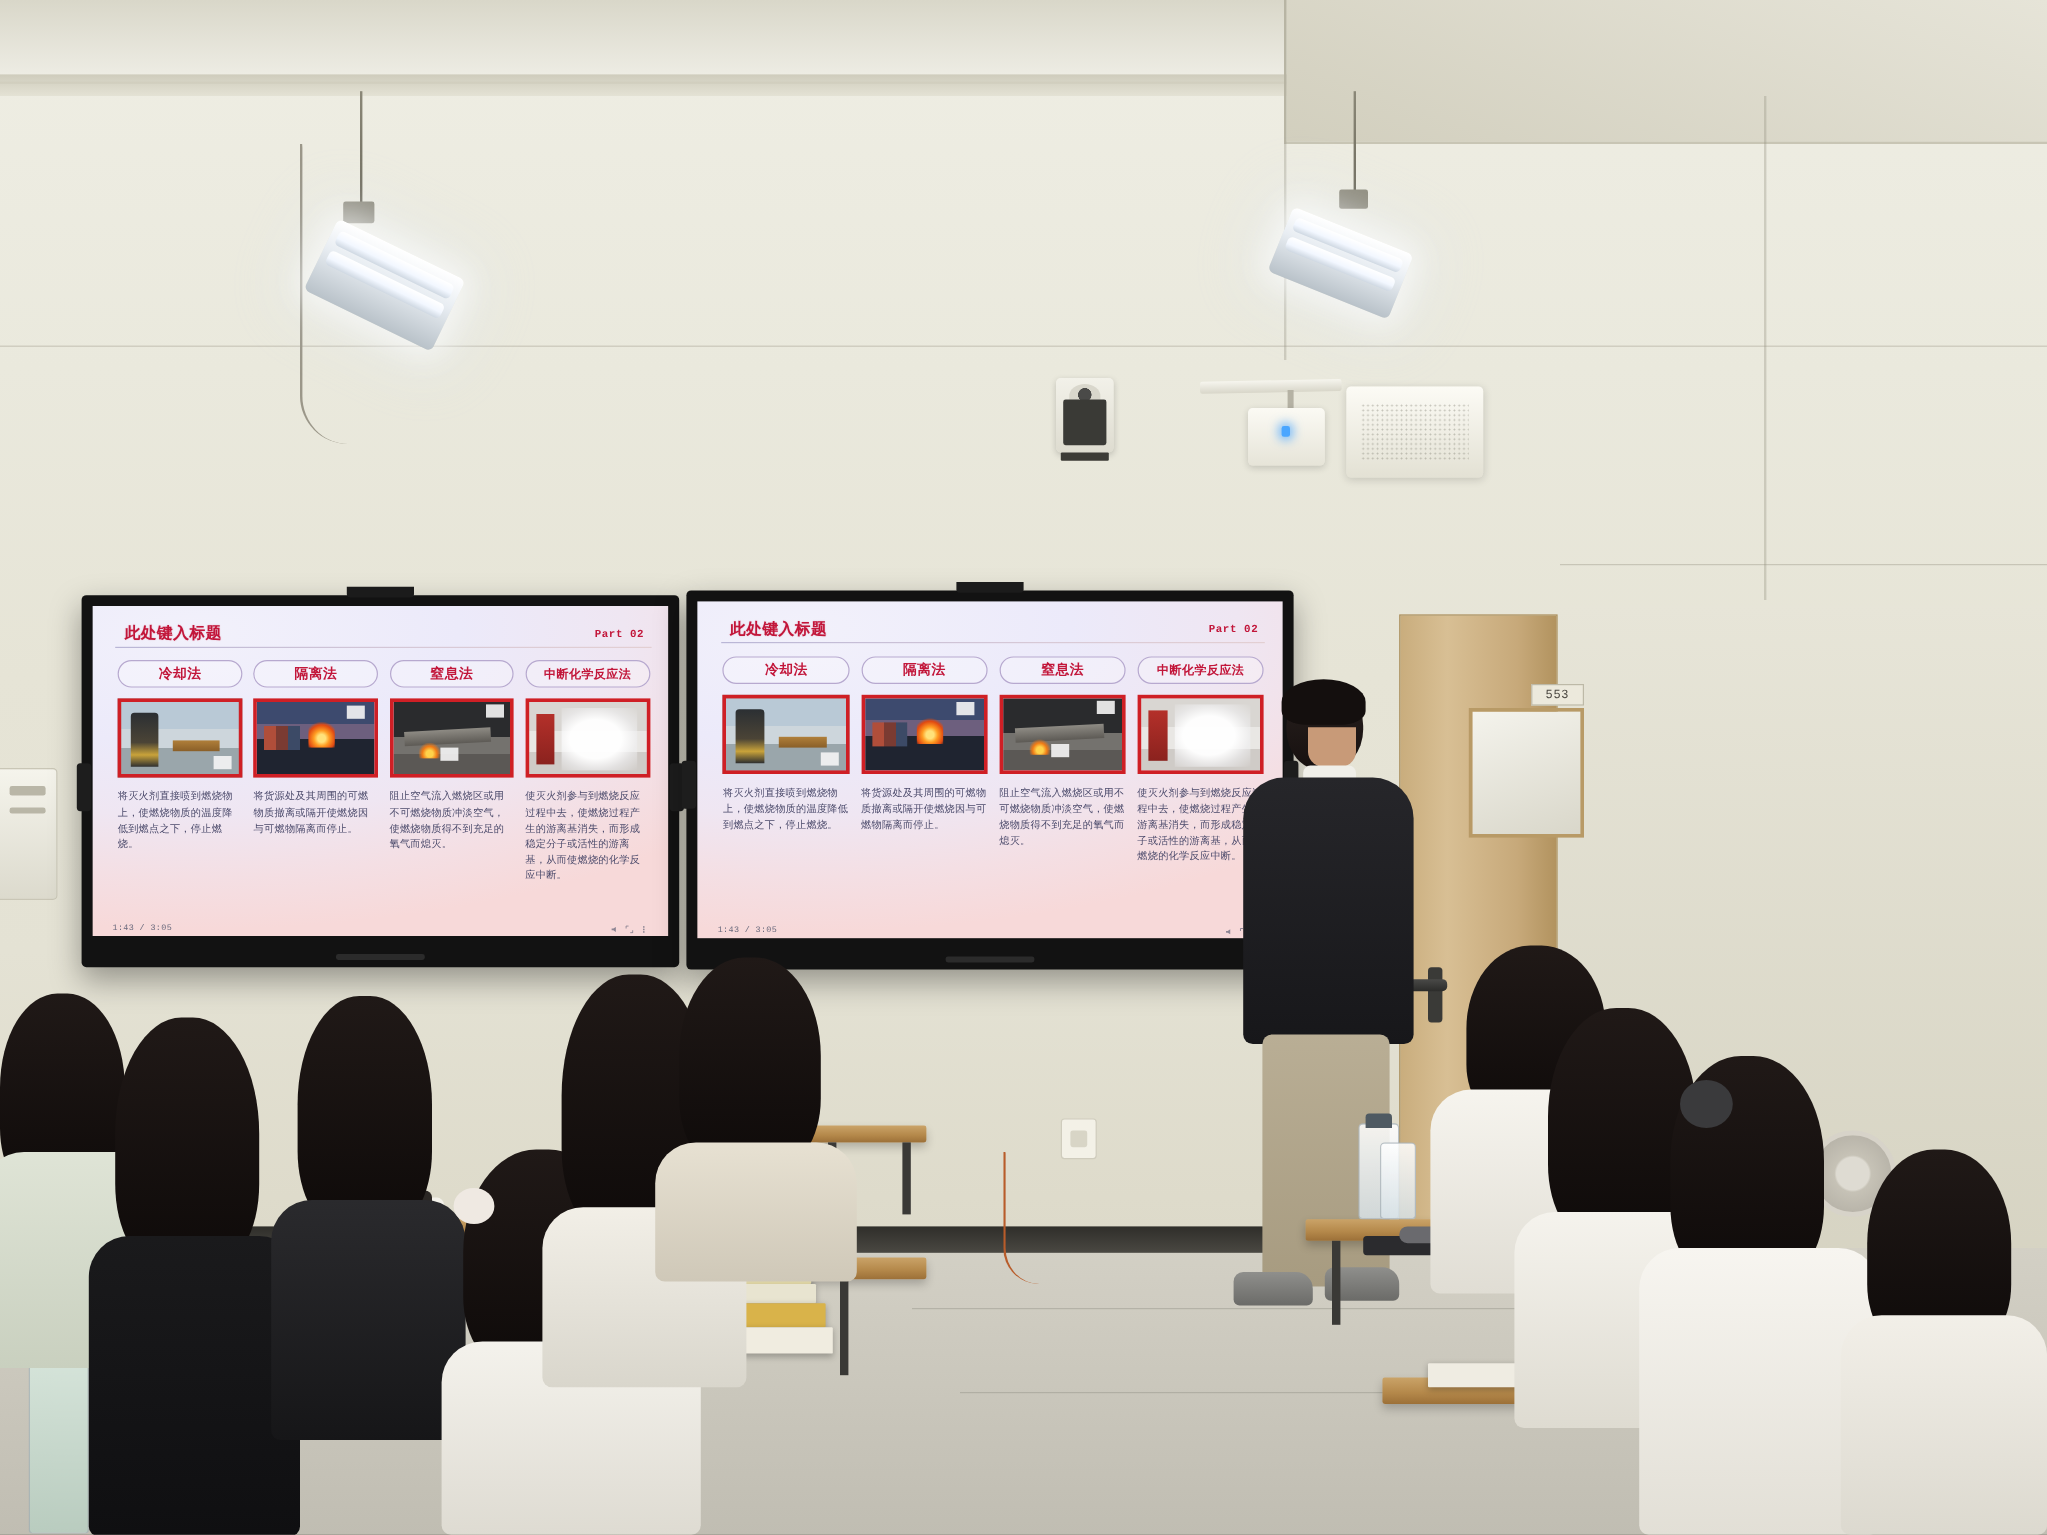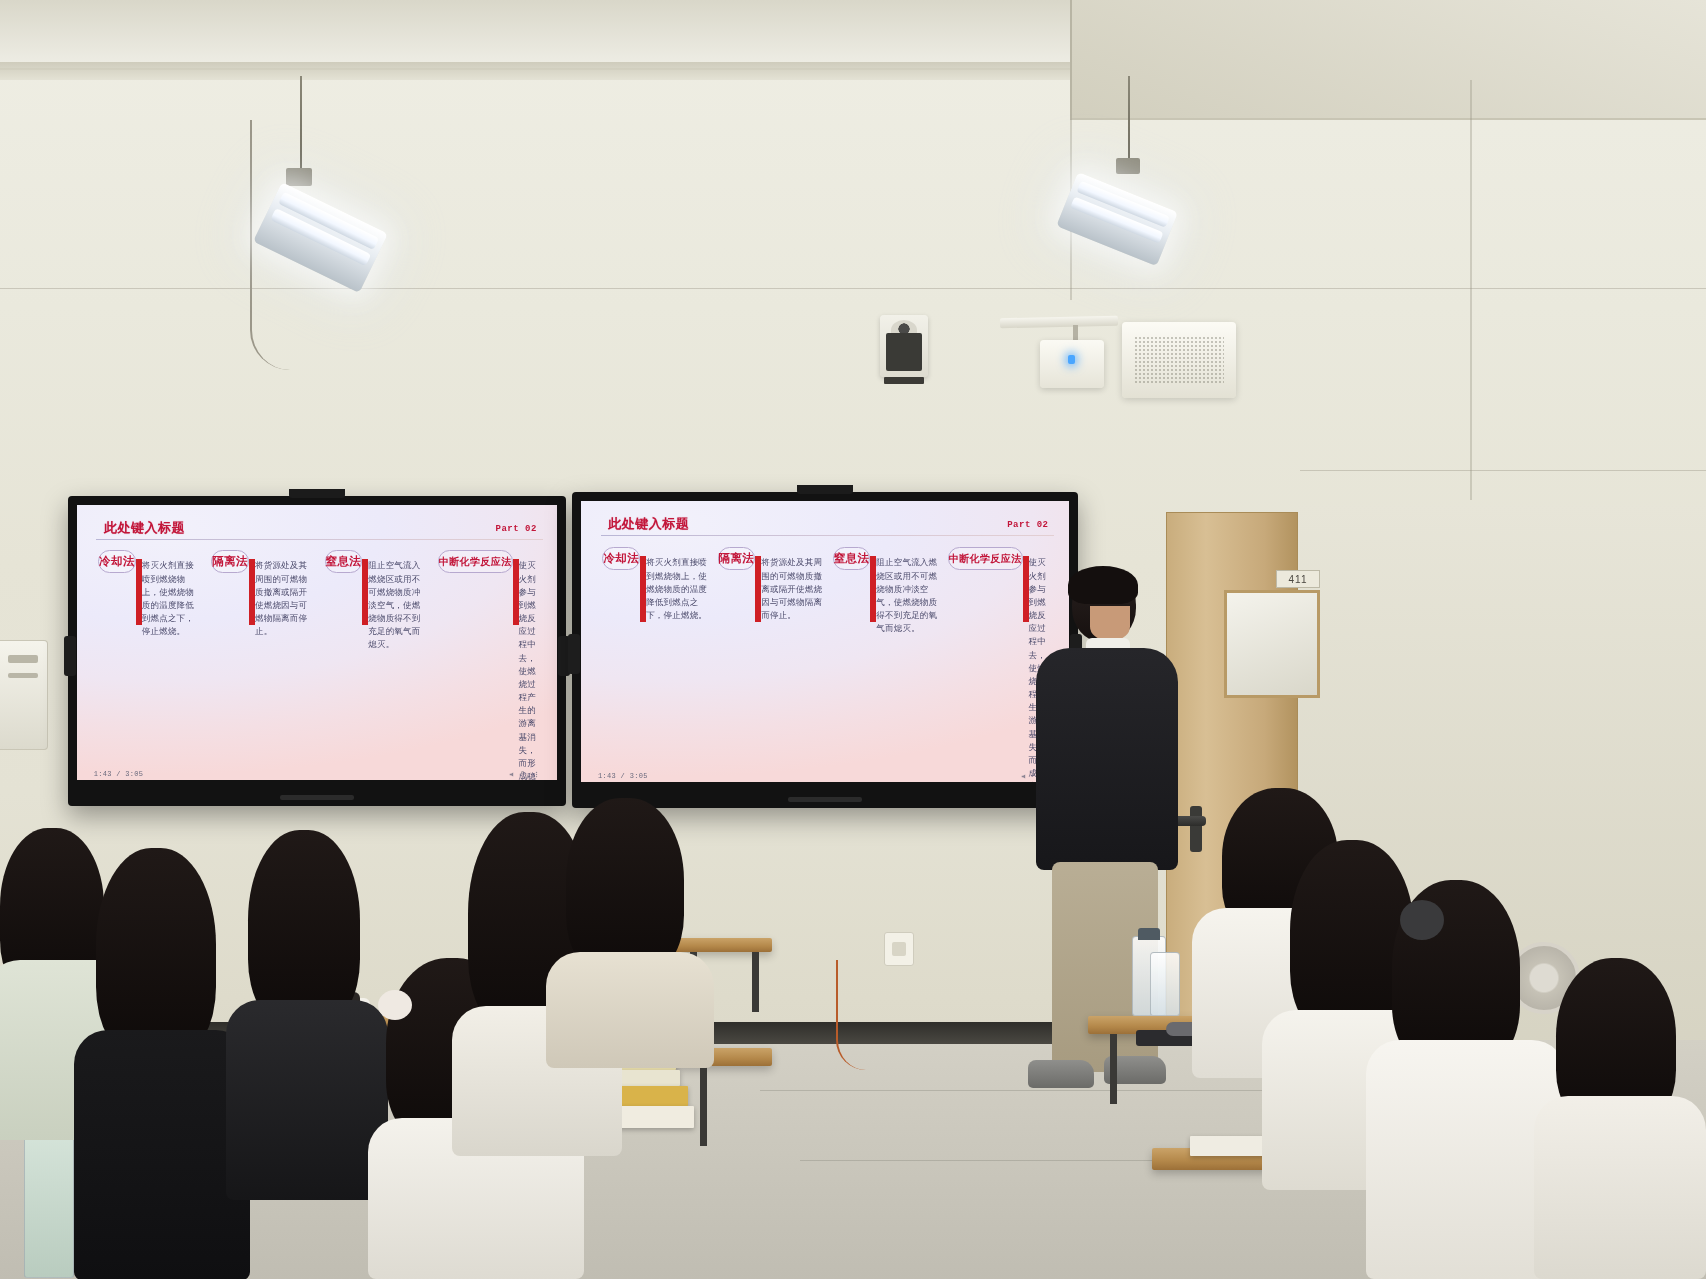--- a/index.html
+++ b/index.html
@@ -223,21 +223,21 @@
   }
   .slide-rule {
     position: absolute; left: 4.0%; right: 3.0%; top: 12.2%;
     height: 1px; background: linear-gradient(90deg,#b9b6d6,#d8c9d6 60%,#e3cfd2);
   }
 
   .cards {
     position: absolute; left: 4.4%; right: 3.2%; top: 16.5%; bottom: 4%;
     display: grid; grid-template-columns: repeat(4, 1fr); gap: 2.1%;
   }
-  .card { position: relative; display: flex; flex-direction: row; }
+  .card { position: relative; display: flex; flex-direction: column; }
   .pill {
     height: 23px;
     border: 1px solid #b7a9cf;
     border-radius: 14px;
     background: rgba(255,255,255,.28);
     display: flex; align-items: center; justify-content: center;
     color: #c2163a; font-weight: bold; font-size: 11.5px; letter-spacing: .4px;
     white-space: nowrap;
   }
   .pill.small { font-size: 10px; }
@@ -414,21 +414,21 @@
     <div class="left-panel-slot" style="top:32px; height:5px;"></div>
   </div>
 
   <div class="outlet" style="left:884px; top:932px;"></div>
 
   <div class="wall-right-col"></div>
   <div class="door-frame"></div>
   <div class="door-window"></div>
   <div class="door-handle-plate"></div>
   <div class="door-handle"></div>
-  <div class="room-sign">411</div>
+  <div class="room-sign">553</div>
 
   <div class="tv" style="left:68px; top:496px; width:498px; height:310px;">
     <div class="tv-cam"></div>
     <div class="tv-side-grip" style="left:-4px; top:140px;"></div>
     <div class="tv-side-grip" style="right:-4px; top:140px;"></div>
     <div class="tv-inner">
 
       <div class="slide">
         <div class="slide-head">
           <div class="slide-title">此处键入标题</div>

